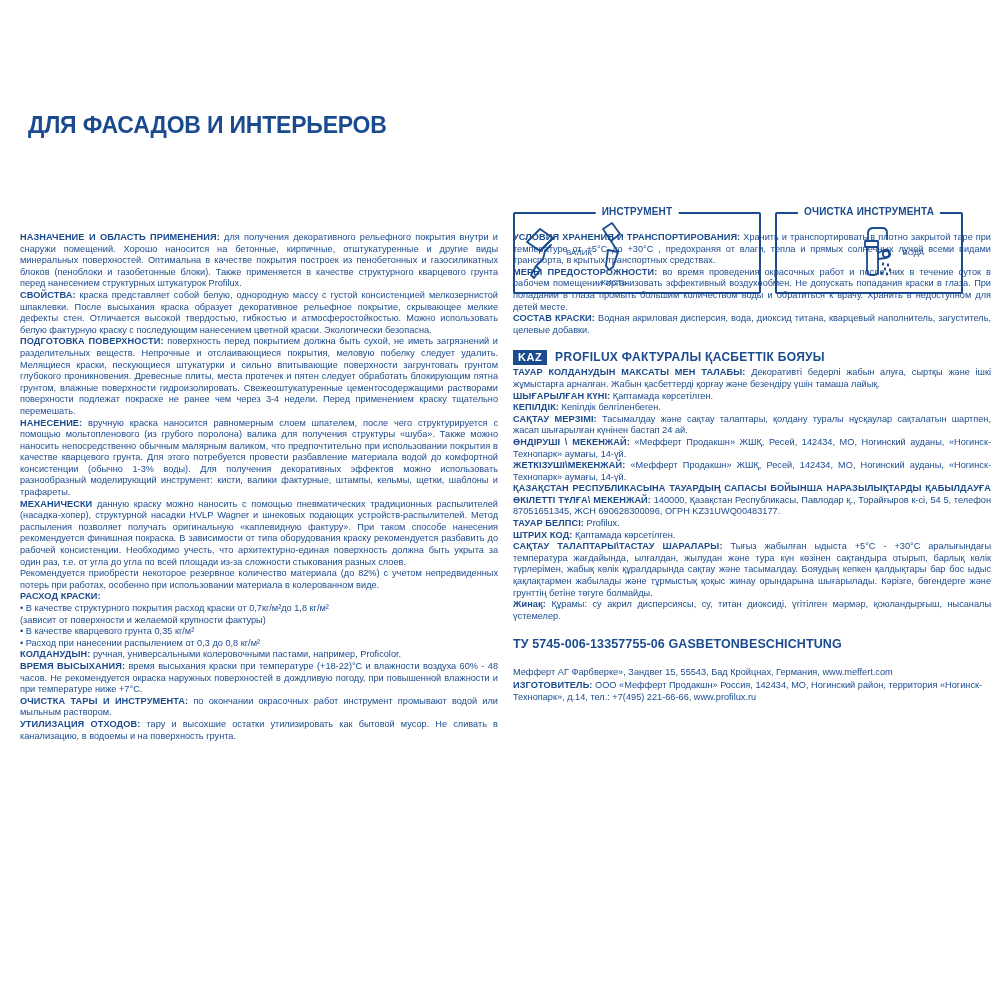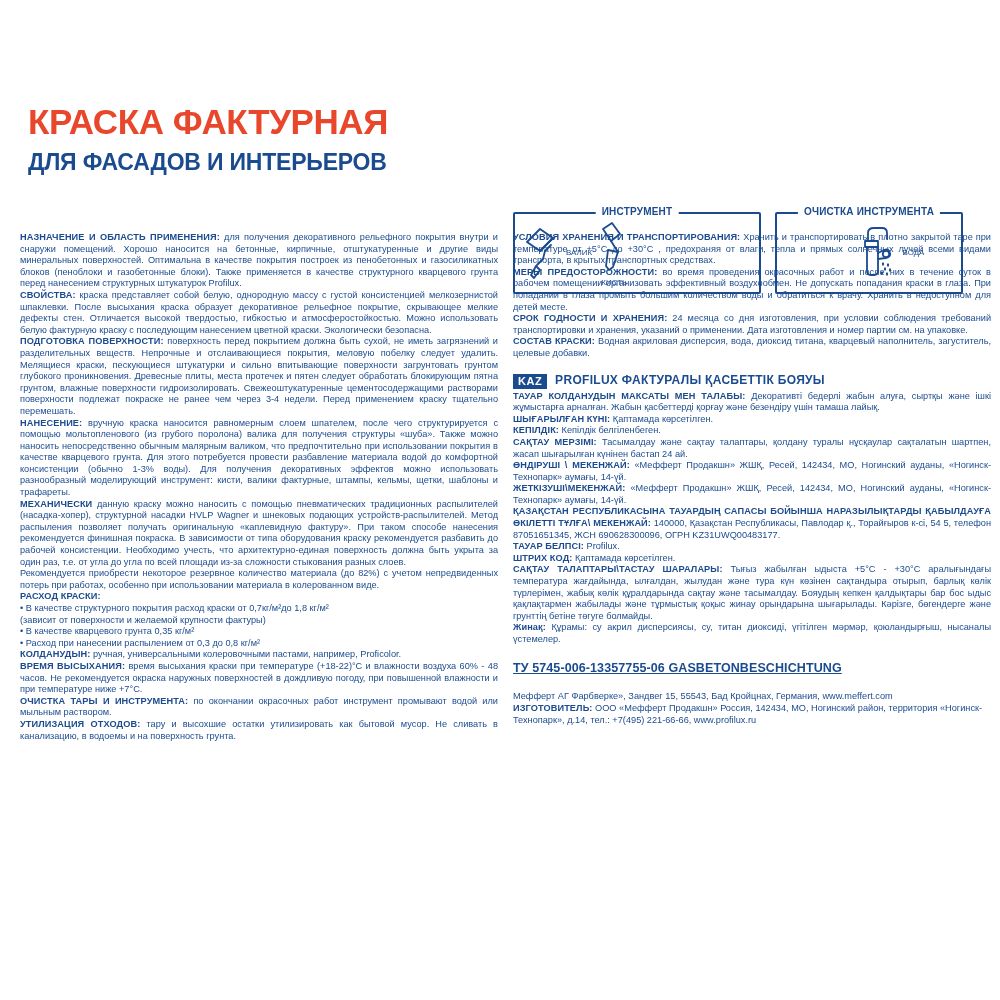--- a/index.html
+++ b/index.html
@@ -141,36 +141,34 @@
     color: #1b4b8f;
   }
 
   
   .tu-line {
     font-size: 12.5px;
     font-weight: bold;
     letter-spacing: 0.1px;
     color: #1b4b8f;
     line-height: 16px;
-    text-decoration: underline;
   }
   .footer-block {
     font-size: 9.2px;
     line-height: 12.4px;
     text-align: left;
   }
 </style>
 </head>
 <body>
 
 <div class="page">
 
   <div class="header">
     <div class="titles">
-      <div class="title-main">КРАСКА ФАКТУРНАЯ</div>
       <div class="title-sub">ДЛЯ ФАСАДОВ И ИНТЕРЬЕРОВ</div>
     </div>
 
     <div class="panel panel-tools">
       <div class="panel-legend">ИНСТРУМЕНТ</div>
       <div class="panel-inner">
         <div class="tool" style="margin-left:2px;">
           <span>
             <svg width="40" height="56" viewBox="0 0 40 56">
               <g fill="none" stroke="#1b4b8f" stroke-width="1.8" stroke-linejoin="round" stroke-linecap="round">
@@ -281,23 +279,20 @@
   <div class="col col-right">
 
     <p class="para">
       <span class="lead">УСЛОВИЯ ХРАНЕНИЯ И ТРАНСПОРТИРОВАНИЯ:</span><span> Хранить и транспортировать в плотно закрытой таре при температуре от +5°С до +30°С , предохраняя от влаги, тепла и прямых солнечных лучей всеми видами транспорта, в крытых транспортных средствах.</span>
     </p>
 
     <p class="para">
       <span class="lead">МЕРЫ ПРЕДОСТОРОЖНОСТИ:</span><span> во время проведения окрасочных работ и после них в течение суток в рабочем помещении организовать эффективный воздухообмен. Не допускать попадания краски в глаза. При попадании в глаза промыть большим количеством воды и обратиться к врачу. Хранить в недоступном для детей месте.</span>
     </p>
 
-    <p class="para">
-      <span class="lead">СРОК  ГОДНОСТИ И ХРАНЕНИЯ:</span><span> 24 месяца со дня изготовления, при условии соблюдения требований транспортировки и хранения, указаний о применении. Дата изготовления и номер партии см. на упаковке.</span>
-    </p>
 
     <p class="para">
       <span class="lead">СОСТАВ КРАСКИ:</span><span> Водная акриловая дисперсия, вода, диоксид титана, кварцевый наполнитель, загуститель, целевые добавки.</span>
     </p>
 
     <div class="spacer-md"></div>
 
     <div class="kaz-head">
       <span class="kaz-badge">KAZ</span>
       <span class="kaz-title">PROFILUX ФАКТУРАЛЫ ҚАСБЕТТІК БОЯУЫ</span>

